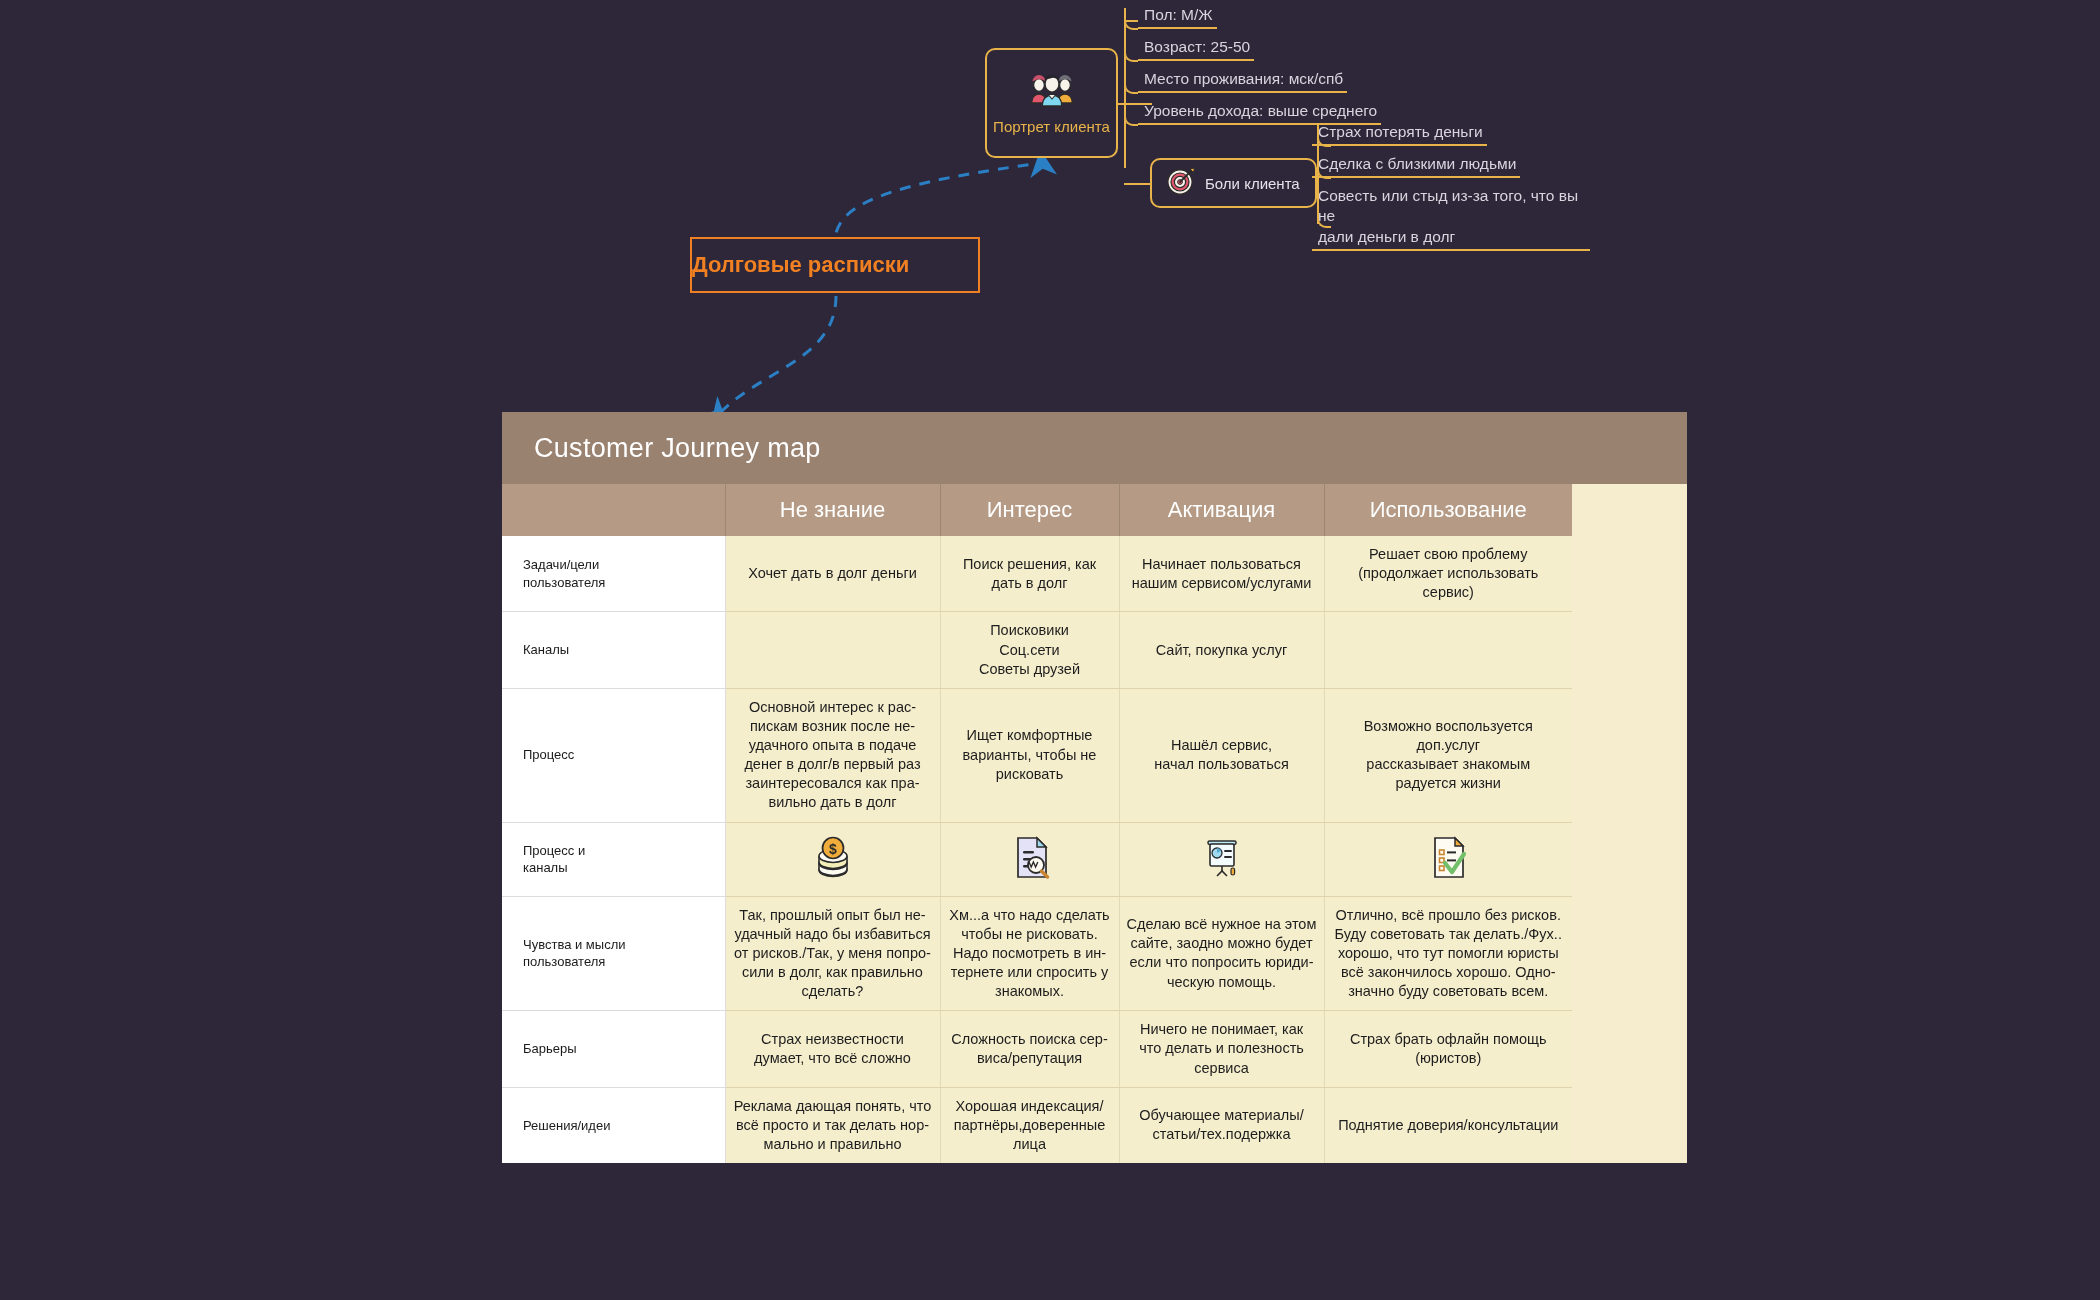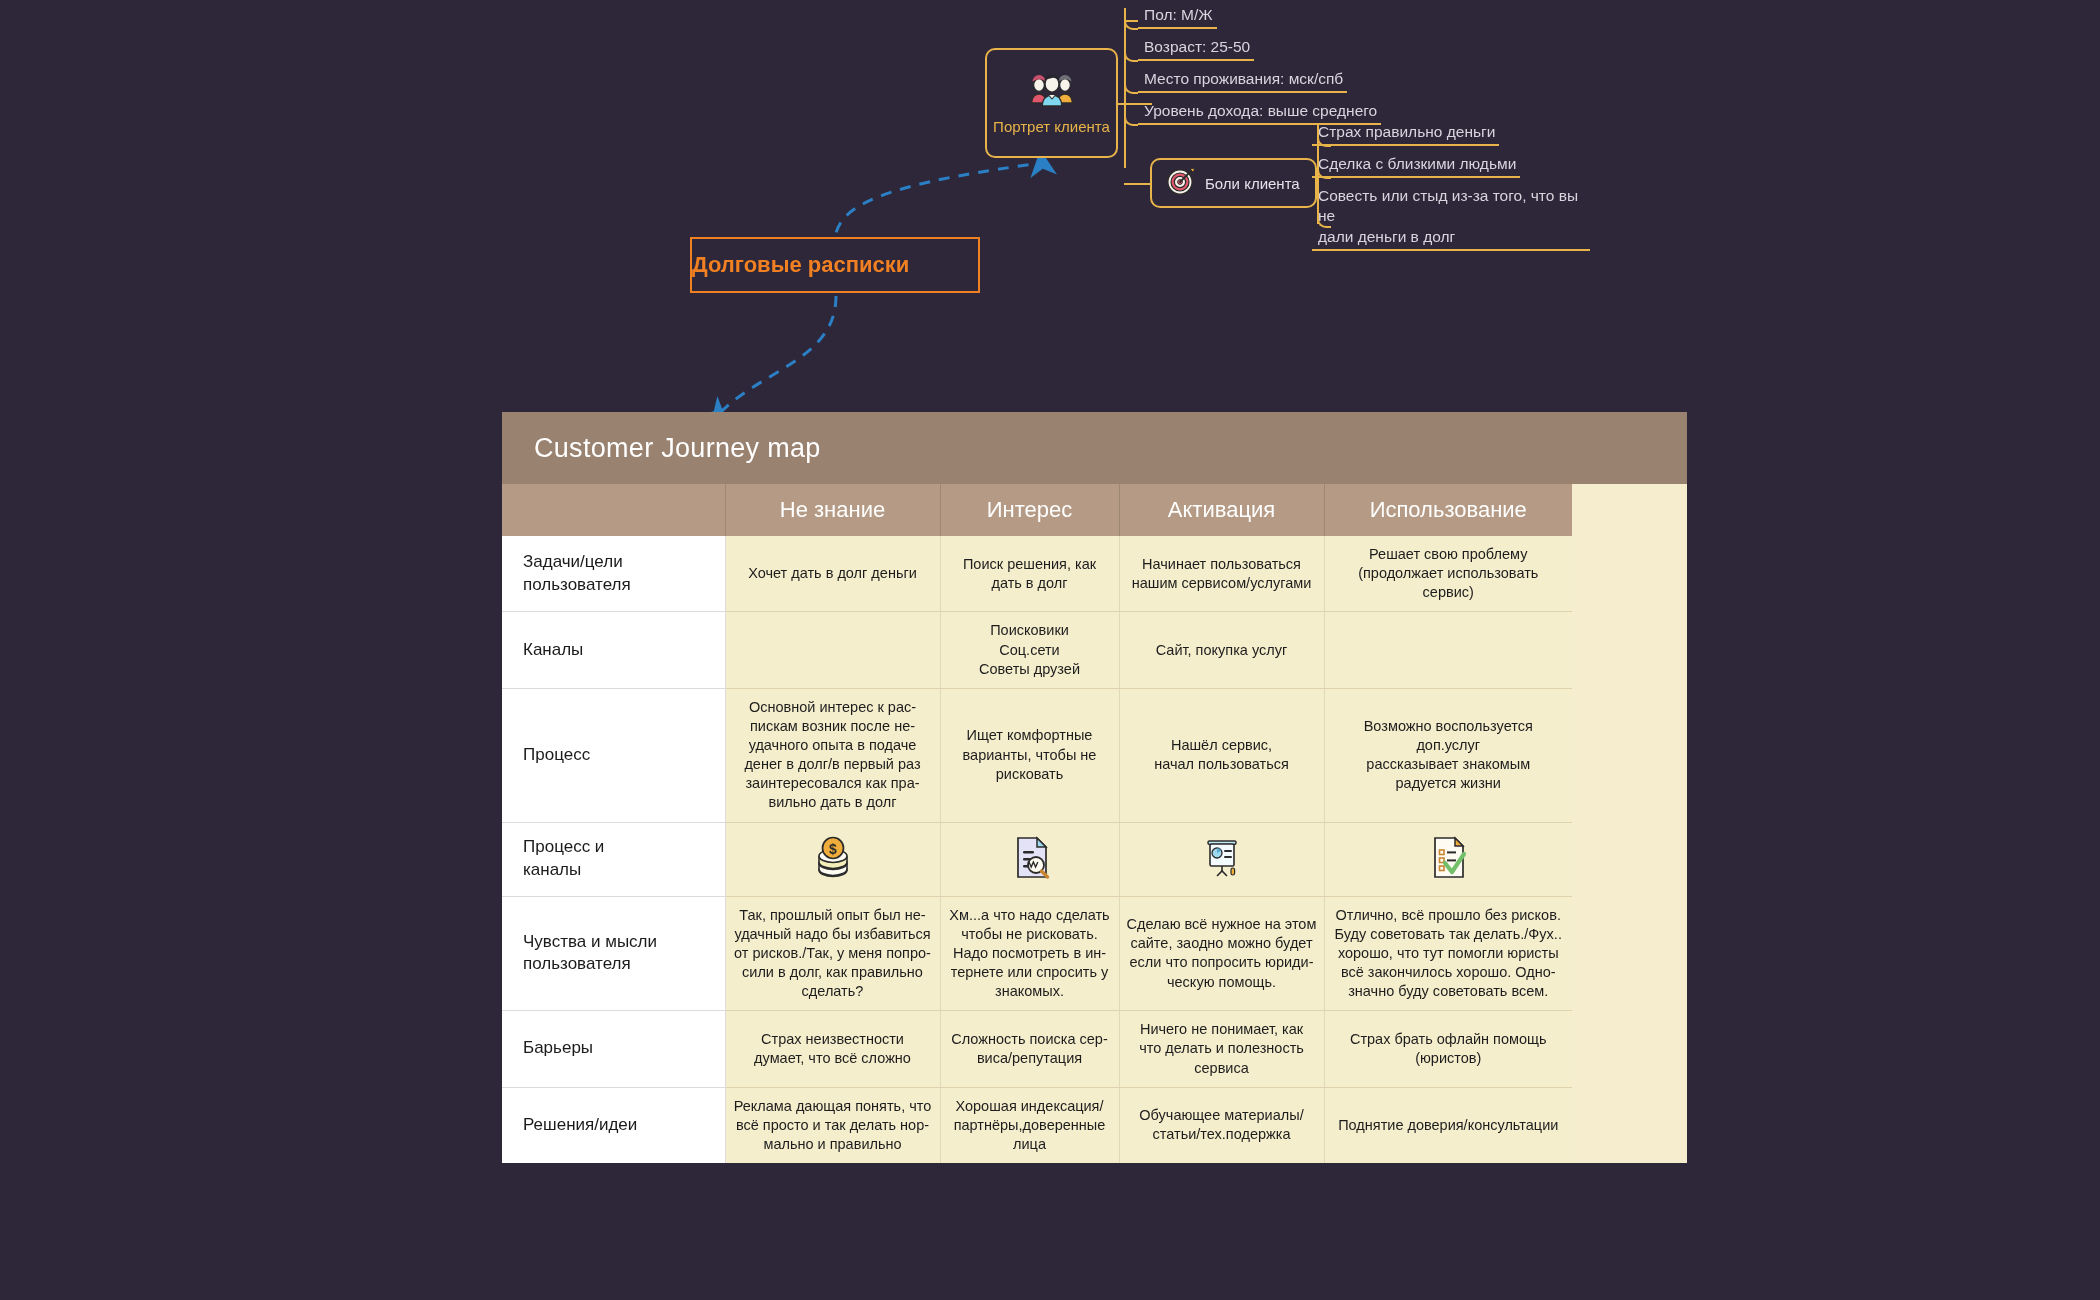--- a/index.html
+++ b/index.html
@@ -133,21 +133,21 @@
     vertical-align:middle;
     padding:9px 7px;
     background:#f5eecd;
   }
   table.cjm td:last-child{border-right:none;}
   table.cjm tr:last-child td{border-bottom:none;}
   table.cjm td.rowhead{
     background:#ffffff;
     text-align:left;
     padding-left:21px;
-    font-size:17px;
+    font-size:13px;
     color:#1b1b1b;
     line-height:1.35;
     border-right:1px solid #dcdcdc;
     border-bottom:1px solid #dcdcdc;
   }
   table.cjm tr:last-child td.rowhead{border-bottom:none;}
   td.icon-cell{font-size:0;padding:10px 0;}
   .emoji{font-size:40px;line-height:1;}
   .pictoicon{display:inline-block;vertical-align:middle;}
 </style>
@@ -208,21 +208,21 @@
         </svg>
       </span>
       <span class="node-label">Боли клиента</span>
     </div>
 
     <div class="leaf" style="left:1138px;top:5px;">Пол: М/Ж</div>
     <div class="leaf" style="left:1138px;top:37px;">Возраст: 25-50</div>
     <div class="leaf" style="left:1138px;top:69px;">Место проживания: мск/спб</div>
     <div class="leaf" style="left:1138px;top:101px;">Уровень дохода: выше среднего</div>
 
-    <div class="leaf" style="left:1312px;top:122px;">Страх правильно деньги</div>
+    <div class="leaf" style="left:1312px;top:122px;">Страх потерять деньги</div>
     <div class="leaf" style="left:1312px;top:154px;">Сделка с близкими людьми</div>
     <div class="leaf" style="left:1312px;top:186px;width:278px;">Совесть или стыд из-за того, что вы не
 дали деньги в долг</div>
 
     <div class="elbow" style="left:1124px;top:8px;width:14px;height:22px;"></div>
     <div class="elbow" style="left:1124px;top:40px;width:14px;height:22px;"></div>
     <div class="elbow" style="left:1124px;top:72px;width:14px;height:22px;"></div>
     <div class="elbow" style="left:1124px;top:104px;width:14px;height:22px;"></div>
 
     <div class="elbow" style="left:1317px;top:125px;width:14px;height:22px;"></div>

